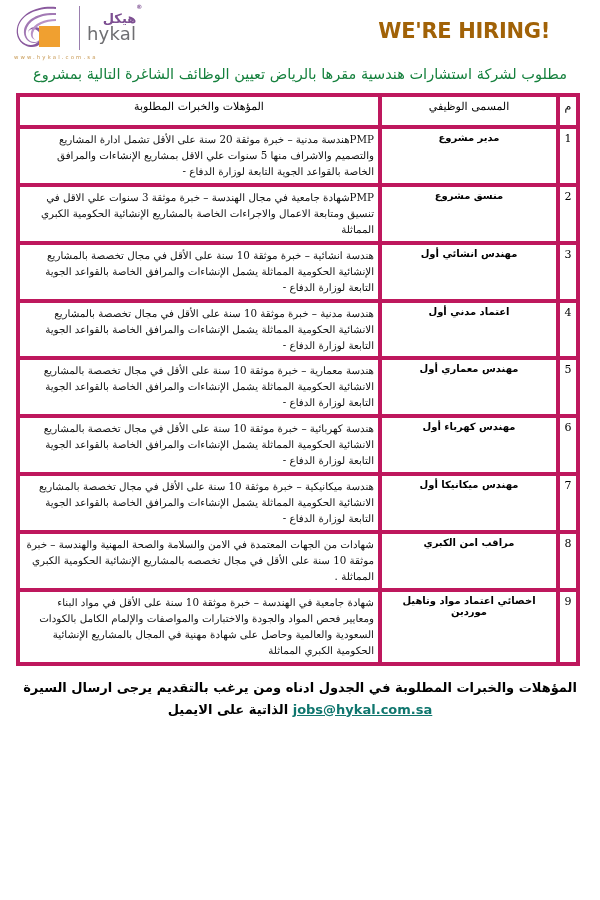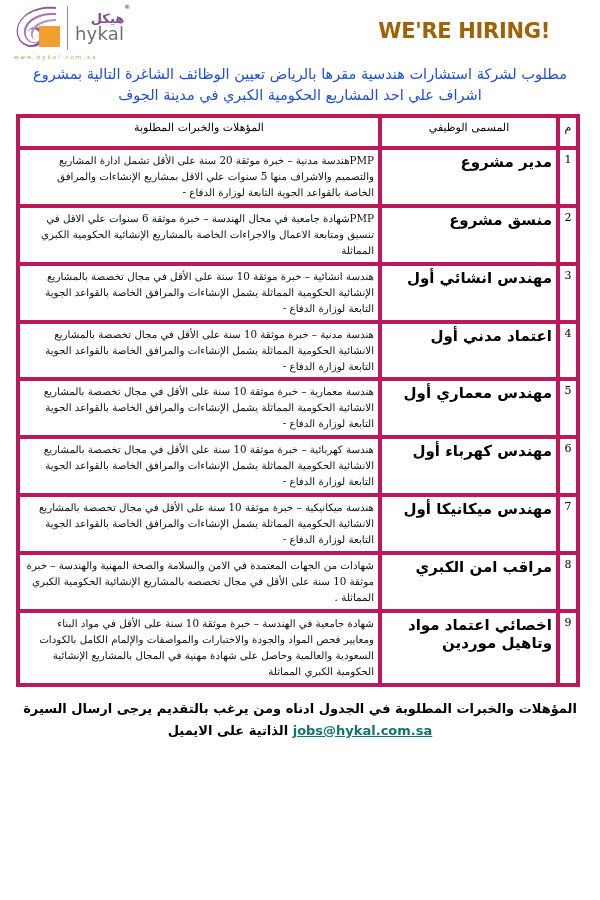--- a/index.html
+++ b/index.html
@@ -45,20 +45,21 @@
     flex-direction: column;
     align-items: flex-start;
     width: 132px;
     flex: 0 0 132px;
     padding-top: 2px;
   }
   .logo-main {
     display: flex;
     flex-direction: row;
     align-items: center;
+    gap: 12px;
   }
   .logo-mark {
     position: relative;
     width: 50px;
     height: 48px;
     flex: 0 0 50px;
   }
   .logo-mark svg { display: block; }
   .logo-words {
     position: relative;
@@ -99,21 +100,21 @@
     margin-left: 2px;
     direction: ltr;
   }
 
   
   .intro {
     direction: rtl;
     text-align: center;
     font-size: 14.5px;
     line-height: 1.45;
-    color: #1d4ed8;
+    color: #15803d;
     padding: 2px 18px 0 18px;
     font-family: "DejaVu Sans", "Liberation Sans", sans-serif;
   }
 
   
   .table-wrap {
     padding: 8px 20px 0 20px;
     box-sizing: border-box;
   }
   table.jobs {
@@ -144,21 +145,22 @@
   th.h-qual  { text-align: center; }
 
   td.d-num {
     text-align: center;
     font-size: 11px;
     font-family: "DejaVu Serif", "Liberation Serif", serif;
     direction: ltr;
     padding-top: 4px;
   }
   td.d-title {
-    font-size: 15px;
+    text-align: center;
+    font-size: 10px;
     font-weight: bold;
     font-family: "DejaVu Sans", "Liberation Sans", sans-serif;
     padding-top: 4px;
     color: #000;
   }
   td.d-qual {
     text-align: right;
     font-size: 10.3px;
     line-height: 1.55;
     font-family: "DejaVu Serif", "Liberation Serif", serif;
@@ -220,21 +222,20 @@
         </div>
       </div>
       <div class="logo-url">www.hykal.com.sa</div>
     </div>
 
     <div class="hiring-title">WE'RE HIRING!</div>
   </div>
 
   <div class="intro">
     <div>مطلوب لشركة استشارات هندسية مقرها بالرياض  تعيين الوظائف الشاغرة التالية بمشروع</div>
-    <div>اشراف علي احد المشاريع الحكومية الكبري في مدينة الجوف</div>
   </div>
 
   <div class="table-wrap">
     <table class="jobs">
       <colgroup>
         <col class="c-num">
         <col class="c-title">
         <col class="c-qual">
       </colgroup>
       <thead>
@@ -246,21 +247,21 @@
       </thead>
       <tbody id="jobs-body">
           <tr>
             <td class="d-num">1</td>
             <td class="d-title">مدير مشروع</td>
             <td class="d-qual">PMPهندسة مدنية – خبرة موثقة 20 سنة على الأقل تشمل ادارة المشاريع والتصميم والاشراف منها 5 سنوات علي الاقل بمشاريع الإنشاءات والمرافق الخاصة بالقواعد الجوية التابعة لوزارة الدفاع -</td>
           </tr>
           <tr>
             <td class="d-num">2</td>
             <td class="d-title">منسق مشروع</td>
-            <td class="d-qual">PMPشهادة جامعية في مجال الهندسة – خبرة موثقة 6 سنوات علي الاقل في تنسيق ومتابعة الاعمال والاجراءات الخاصة بالمشاريع الإنشائية الحكومية الكبري المماثلة</td>
+            <td class="d-qual">PMPشهادة جامعية في مجال الهندسة – خبرة موثقة 3 سنوات علي الاقل في تنسيق ومتابعة الاعمال والاجراءات الخاصة بالمشاريع الإنشائية الحكومية الكبري المماثلة</td>
           </tr>
           <tr>
             <td class="d-num">3</td>
             <td class="d-title">مهندس انشائي أول</td>
             <td class="d-qual">هندسة انشائية – خبرة موثقة 10 سنة على الأقل في مجال تخصصة بالمشاريع الإنشائية الحكومية المماثلة يشمل الإنشاءات والمرافق الخاصة بالقواعد الجوية التابعة لوزارة الدفاع -</td>
           </tr>
           <tr>
             <td class="d-num">4</td>
             <td class="d-title">اعتماد مدني أول</td>
             <td class="d-qual">هندسة مدنية – خبرة موثقة 10 سنة على الأقل في مجال تخصصة بالمشاريع الانشائية الحكومية المماثلة يشمل الإنشاءات والمرافق الخاصة بالقواعد الجوية التابعة لوزارة الدفاع -</td>

